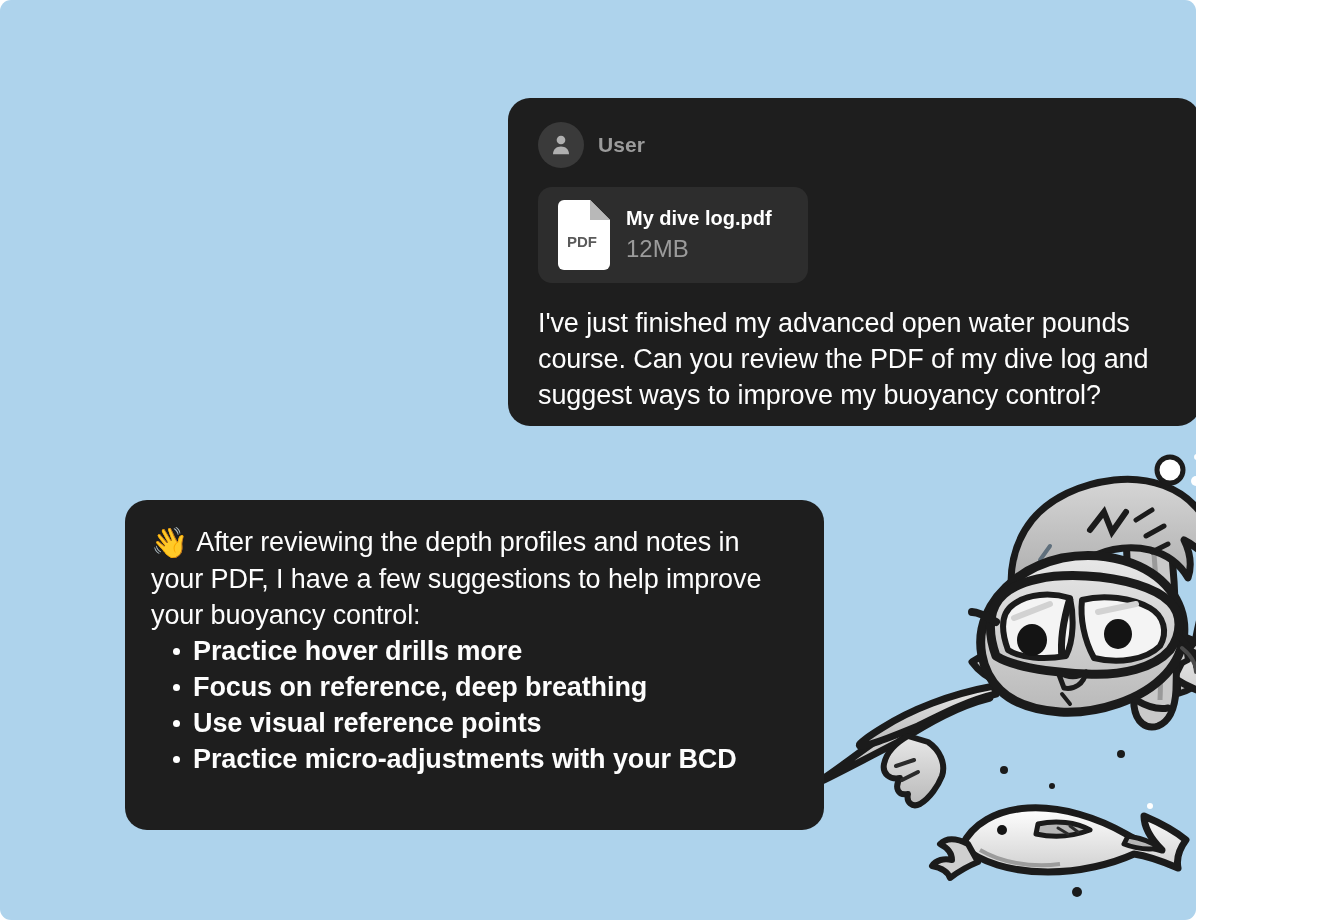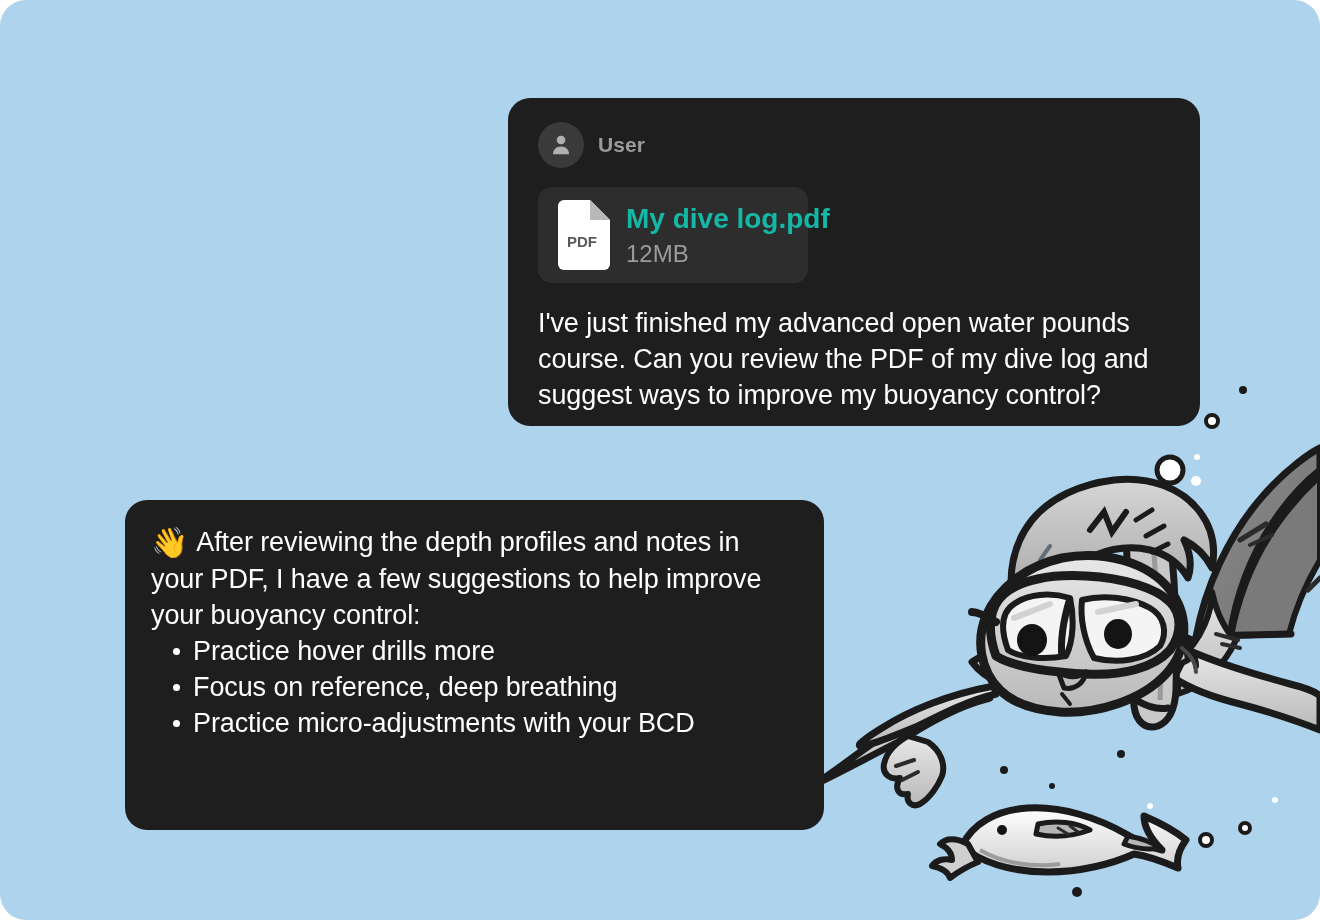--- a/index.html
+++ b/index.html
@@ -7,24 +7,24 @@
   html, body {
     width: 1320px;
     height: 920px;
     overflow: hidden;
     background: #ffffff;
     font-family: "Liberation Sans", sans-serif;
   }
 
   #stage {
     position: relative;
-    width: 1320px;
+    width: 1196px;
     height: 920px;
     background: #aed3ec;
-    border-radius: 26px;
+    border-radius: 11px;
     overflow: hidden;
   }
 
   
   #illustration {
     position: absolute;
     inset: 0;
     width: 1320px;
     height: 920px;
     pointer-events: none;
@@ -97,23 +97,23 @@
     height: 70px;
     flex: 0 0 auto;
     position: relative;
   }
 
   .file-icon svg { display: block; }
 
   .file-meta { display: flex; flex-direction: column; gap: 5px; min-width: 0; }
 
   .file-name {
-    font-size: 28px;
+    font-size: 20px;
     font-weight: bold;
-    color: #14b8a6;
+    color: #ffffff;
     white-space: nowrap;
   }
 
   .file-size {
     font-size: 24px;
     color: #9b9b9b;
   }
 
   .msg-text {
     margin-top: 22px;
@@ -143,20 +143,21 @@
     font-size: 30px;
     line-height: 36px;
     margin-right: 8px;
     vertical-align: -2px;
   }
 
   .tips {
     margin: 0;
     padding: 0;
     list-style: none;
+    font-weight: bold;
   }
 
   .tips li {
     position: relative;
     font-size: 27px;
     line-height: 36px;
     color: #fdfdfd;
     padding-left: 42px;
     letter-spacing: -0.1px;
   }
@@ -355,18 +356,19 @@
 
     <div class="bubble" id="assistant-bubble">
 
       <div class="assistant-intro">
         <span class="wave-emoji">👋</span><span>After reviewing the depth profiles and notes in your PDF, I have a few suggestions to help improve your buoyancy control:</span>
       </div>
 
       <ul class="tips">
         <li>Practice hover drills more</li>
         <li>Focus on reference, deep breathing</li>
+        <li>Use visual reference points</li>
         <li>Practice micro-adjustments with your BCD</li>
       </ul>
     </div>
 
   </div>
 </div>
 
 </body></html>

